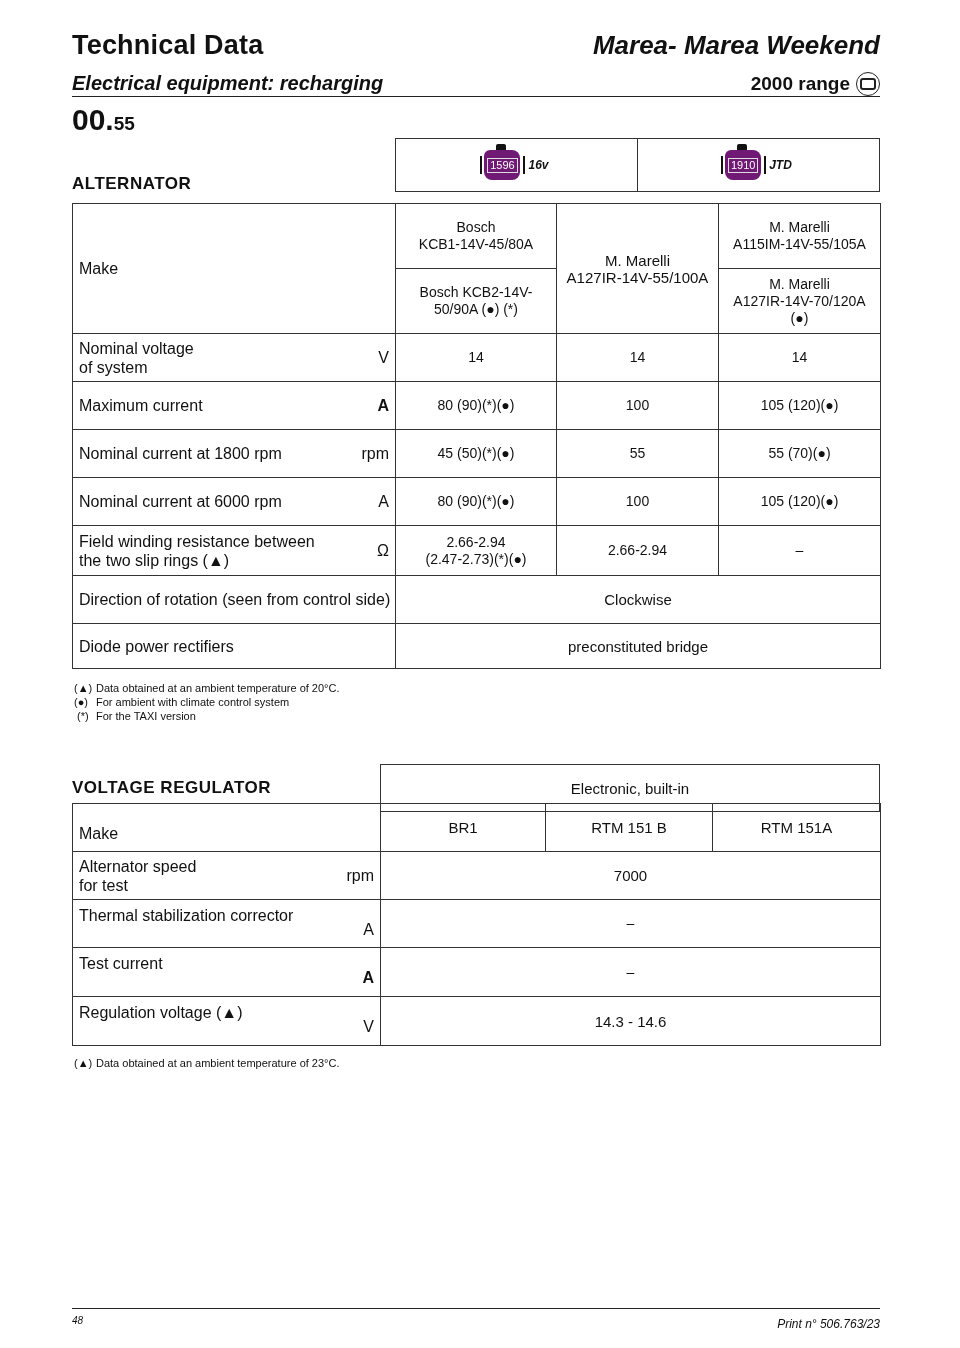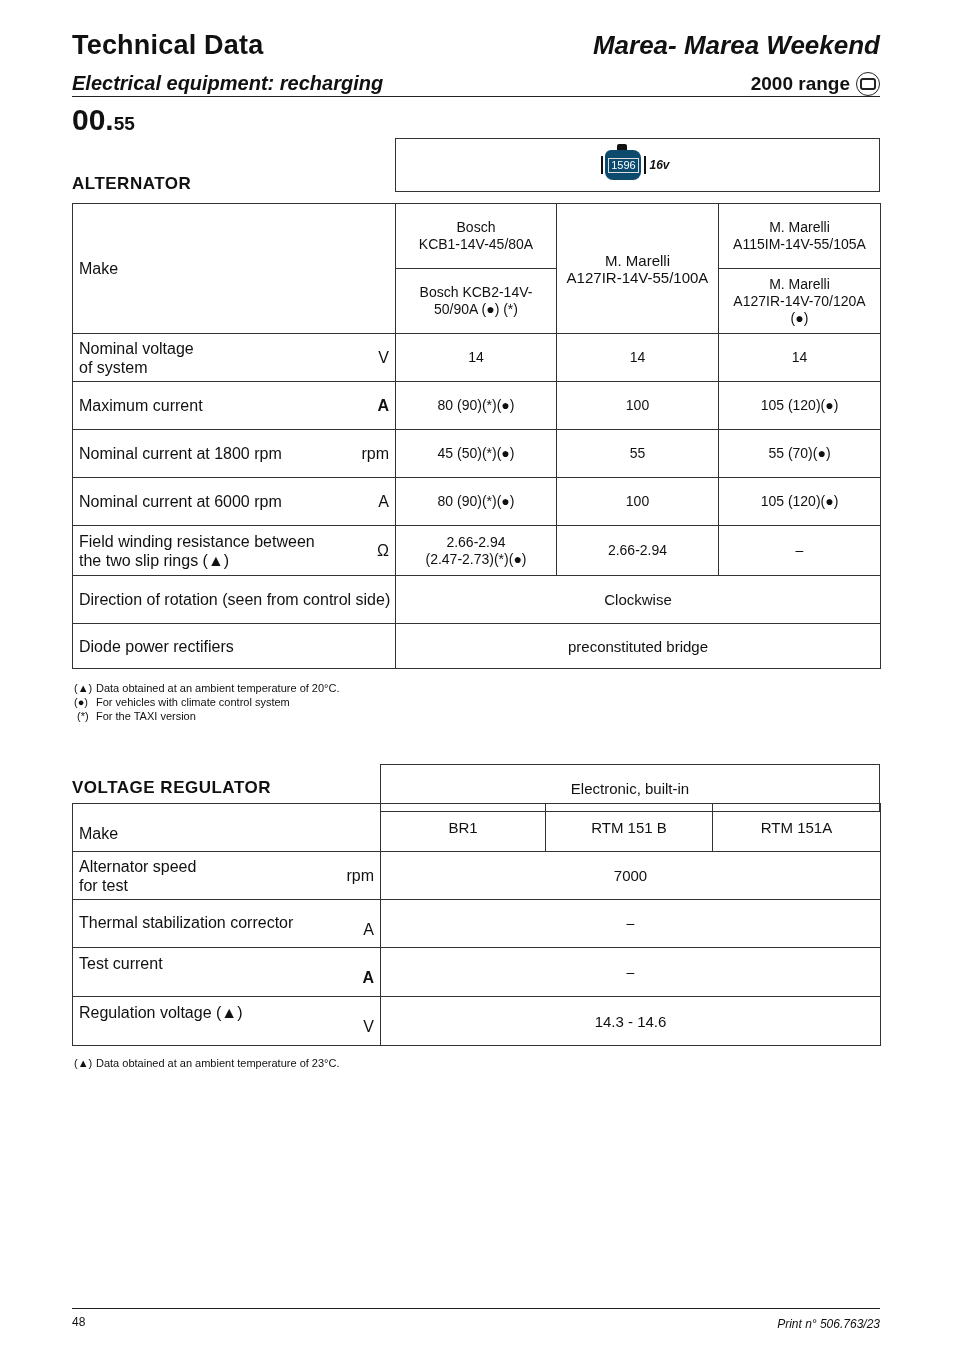--- a/index.html
+++ b/index.html
@@ -12,40 +12,40 @@
   .range-icon { width:22px; height:22px; border:1.5px solid #222; border-radius:50%; display:inline-flex; align-items:center; justify-content:center; }
   .range-icon span { width:12px; height:8px; border:2px solid #222; border-radius:3px; display:block; }
   .h-rule { left:72px; top:96px; width:808px; height:0; border-top:1.5px solid #222; }
   .section-num { left:72px; top:103px; font-size:30px; font-weight:bold; }
   .section-num small { font-size:19px; }
   .sec-label { font-size:17px; font-weight:bold; letter-spacing:0.5px; }
 
   .engines { left:395px; top:138px; width:485px; height:54px; border:1.5px solid #333; display:flex; box-sizing:border-box; }
   .engines .eng { flex:1; display:flex; align-items:center; justify-content:center; gap:8px; border-right:1.5px solid #333; }
   .engines .eng:last-child { border-right:none; }
-  .eng-icon { position:relative; width:36px; height:30px; background:#0c4a6e; border-radius:6px 8px 8px 8px; color:#fff; font-size:11px; display:flex; align-items:center; justify-content:center; }
+  .eng-icon { position:relative; width:36px; height:30px; background:#701a75; border-radius:6px 8px 8px 8px; color:#fff; font-size:11px; display:flex; align-items:center; justify-content:center; }
   .eng-icon::before { content:""; position:absolute; top:-6px; left:12px; width:10px; height:6px; background:#111; border-radius:2px 2px 0 0; }
   .eng-icon::after { content:""; position:absolute; left:-4px; top:6px; width:2px; height:18px; background:#111; }
   .eng-icon .num { border:1px solid #ddd; padding:0 2px; line-height:13px; }
   .eng-icon .rbar { position:absolute; right:-5px; top:6px; width:2px; height:18px; background:#111; }
   .eng-lbl { font-style:italic; font-weight:bold; font-size:12px; }
 
   table.grid { position:absolute; border-collapse:collapse; table-layout:fixed; }
   table.grid td { border:1.5px solid #333; font-size:14px; text-align:center; vertical-align:middle; padding:2px 4px; line-height:17px; }
   table.grid td.lbl { text-align:left; padding-left:6px; font-size:16px; line-height:19px; }
   .lblwrap { display:flex; justify-content:space-between; align-items:center; }
   .unit { font-size:16px; padding-right:2px; }
   .unit.b { font-weight:bold; }
 
   .notes { left:74px; font-size:11px; line-height:14px; }
   .notes div { white-space:nowrap; }
   .notes .sym { display:inline-block; width:22px; }
 
   .foot-rule { left:72px; top:1308px; width:808px; border-top:1.5px solid #222; }
-  .page-num { left:72px; top:1315px; font-size:12px; }
+  .page-num { left:72px; top:1315px; font-size:10px;font-style:italic; }
   .print-no { right:80px; top:1317px; font-size:12px; font-style:italic; }
 </style>
 </head>
 <body>
 
 <div class="abs h-title">Technical Data</div>
 <div class="abs h-sub">Electrical equipment: recharging</div>
 <div class="abs h-right-title">Marea- Marea Weekend</div>
 <div class="abs h-right-sub">
   <span>2000 range</span>
@@ -58,20 +58,27 @@
 
 <div class="abs sec-label" style="left:72px; top:174px;">ALTERNATOR</div>
 
 <div class="abs engines">
   <div class="eng">
     <span class="eng-icon">
         <span class="num">1596</span>
         <span class="rbar"></span>
       </span>
     <span class="eng-lbl">16v</span>
+  </div>
+  <div class="eng">
+    <span class="eng-icon">
+        <span class="num">1910</span>
+        <span class="rbar"></span>
+      </span>
+    <span class="eng-lbl">JTD</span>
   </div>
 </div>
 
 <table class="grid" style="left:72px; top:203px; width:808px;">
   <colgroup>
       <col style="width:323px">
       <col style="width:161px">
       <col style="width:162px">
       <col style="width:162px">
     </colgroup>
@@ -172,21 +179,21 @@
   </tr>
   <tr style="height:45px">
     <td class="lbl">Diode power rectifiers</td>
     <td colspan="3" style="font-size:15px">preconstituted bridge</td>
   </tr>
 </tbody>
   </table>
 
 <div class="abs notes" style="top:681px;">
   <div><span class="sym">(▲)</span><span>Data obtained at an ambient temperature of 20°C.</span></div>
-  <div><span class="sym">(●)</span><span>For vehicles with climate control system</span></div>
+  <div><span class="sym">(●)</span><span>For ambient with climate control system</span></div>
   <div><span class="sym" style="white-space:pre"> (*)</span><span>For the TAXI version</span></div>
 </div>
 
 <div class="abs sec-label" style="left:72px; top:778px;">VOLTAGE REGULATOR</div>
 <div class="abs" style="left:380px; top:756px; width:500px; height:48px; border:1.5px solid #333; box-sizing:border-box; display:flex; align-items:center; justify-content:center; font-size:15px;margin-top:8px;">Electronic, built-in</div>
 
 <table class="grid" style="left:72px; top:803px; width:808px;">
   <colgroup>
       <col style="width:308px">
       <col style="width:165px">
@@ -207,21 +214,21 @@
               <div>Alternator speed</div>
               <div>for test</div>
             </div>
             <span class="unit">rpm</span>
           </div>
         </td>
     <td colspan="3" style="font-size:15px">7000</td>
   </tr>
   <tr style="height:48px">
     <td class="lbl" style="vertical-align:top; padding-top:6px">
-          <div class="lblwrap" style="align-items:center">
+          <div class="lblwrap" style="align-items:flex-start">
             <span>Thermal stabilization corrector</span>
             <span class="unit" style="margin-top:14px">A</span>
           </div>
         </td>
     <td colspan="3">–</td>
   </tr>
   <tr style="height:49px">
     <td class="lbl" style="vertical-align:top; padding-top:6px">
           <div class="lblwrap" style="align-items:flex-start">
             <span>Test current</span>

